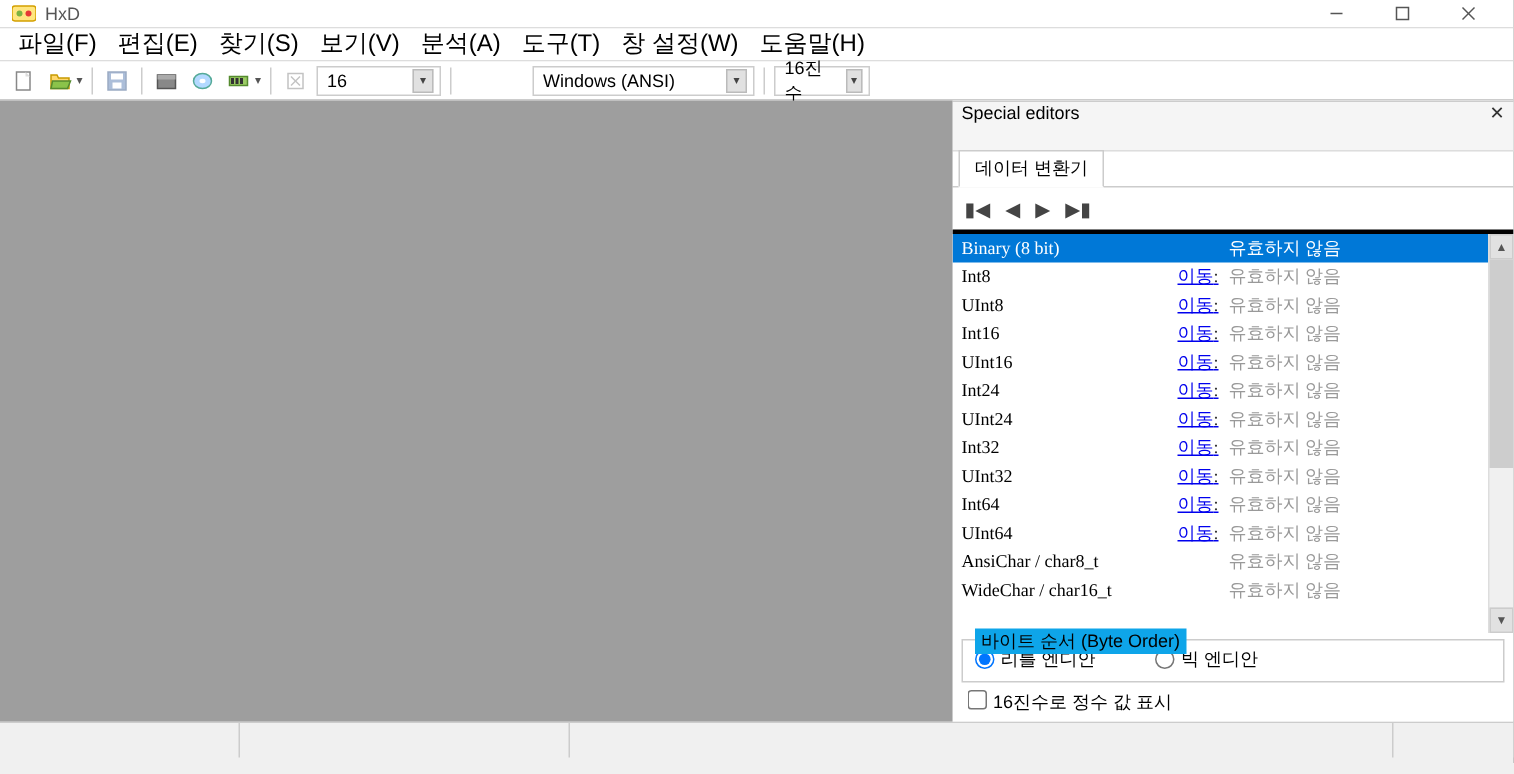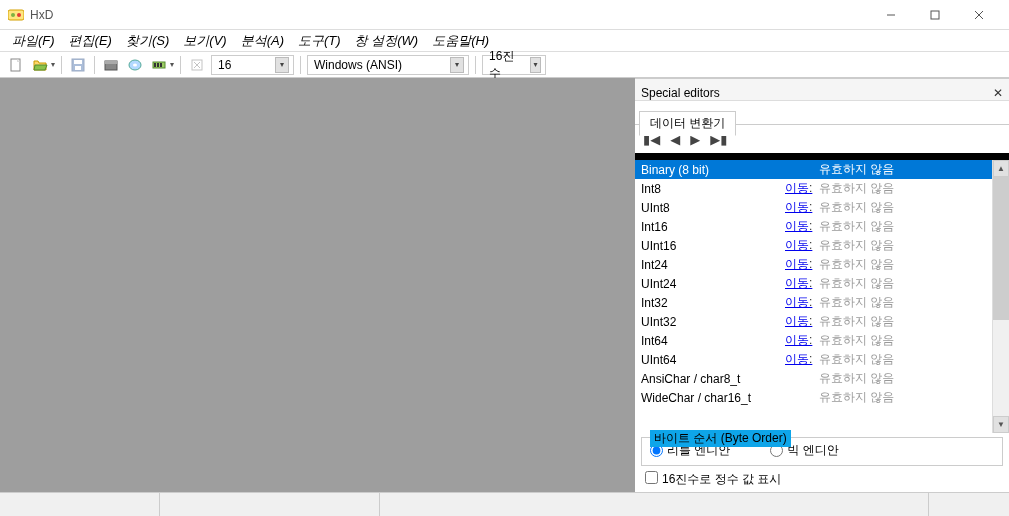--- a/index.html
+++ b/index.html
@@ -5,21 +5,21 @@
 * { box-sizing: border-box; margin: 0; padding: 0; }
 body {
   font-family: "Segoe UI", "Malgun Gothic", Tahoma, sans-serif;
   font-size: 12px;
   background: #f0f0f0;
   width: 1009px;
   height: 516px;
   overflow: hidden;
 }
 .titlebar {
-  height: 30px;
+  height: 19px;
   background: #fff;
   display: flex;
   align-items: center;
   padding: 0 8px;
   border-bottom: 1px solid #ddd;
 }
 .titlebar .app-icon {
   width: 16px; height: 16px; margin-right: 6px;
   position: relative;
 }
@@ -36,23 +36,22 @@
   background: #fff;
   display: flex;
   align-items: center;
   padding: 0 6px;
   gap: 2px;
   border-bottom: 1px solid #ddd;
 }
 .menubar .menu-item {
   padding: 2px 6px;
   color: #000;
-  font-size: 13px;
+  font-size: 16px;
   cursor: default;
-  font-style: italic;
 }
 
 .toolbar {
   height: 26px;
   background: #fff;
   display: flex;
   align-items: center;
   padding: 0 6px;
   gap: 4px;
   border-bottom: 1px solid #ccc;
@@ -72,76 +71,77 @@
   padding: 0 4px 0 6px;
   background: #fff;
   font-size: 12px;
   gap: 6px;
 }
 .toolbar .combo .arrow-btn {
   width: 14px; height: 16px; background: #e1e1e1; border:1px solid #bbb;
   display:flex; align-items:center; justify-content:center; font-size:8px; color:#444;
 }
 .combo.bpr { width: 83px; }
-.combo.enc { width: 162px; }
+.combo.enc { width: 148px; margin-left: 48px; }
 .combo.radix { width: 64px; }
 
 .workspace {
   display: flex;
   height: calc(516px - 30px - 22px - 26px - 24px);
 }
 .main-area {
   flex: 1;
   background: #9e9e9e;
   position: relative;
 }
 .panel {
   width: 374px;
   background: #fff;
   display: flex;
   flex-direction: column;
   border-top: 1px solid #ccc;
 }
 .panel-header {
-  height: 22px;
+  height: 33px;
   background: #f5f5f5;
   border-bottom: 1px solid #ddd;
-  display: flex; align-items: flex-end; justify-content: space-between;
+  display: flex; align-items: flex-start; justify-content: space-between;
   padding: 0 6px;
   font-size: 12px;
 }
 .panel-header .close-x { font-size: 12px; color:#333; cursor:pointer;}
 .panel-tabs {
   height: 24px;
   display: flex;
   border-bottom: 1px solid #ccc;
   align-items:flex-end;
 }
 .panel-tabs .tab {
   border: 1px solid #ccc;
   border-bottom: 1px solid #fff;
   background: #fff;
   padding: 3px 10px;
   margin-left: 4px;
   font-size: 12px;
   position: relative;
-  top:12px;
+  top:1px;
 }
 .nav-buttons {
   height: 28px;
   display: flex; align-items: center; gap: 10px;
   padding: 0 8px;
 }
 .nav-buttons .nb { font-size: 13px; color: #444; }
 
 .data-table-wrap {
   flex: 1;
   overflow: hidden;
   display: flex;
-  border-top: 7px solid #000000;
+  border-top: 3px solid #000000;
+  font-family: Liberation Serif, serif;
 }
 .data-table {
   flex: 1;
   overflow-y: auto;
 }
 .data-row {
   display: flex;
   height: 19px;
   align-items: center;
   font-size: 12px;

